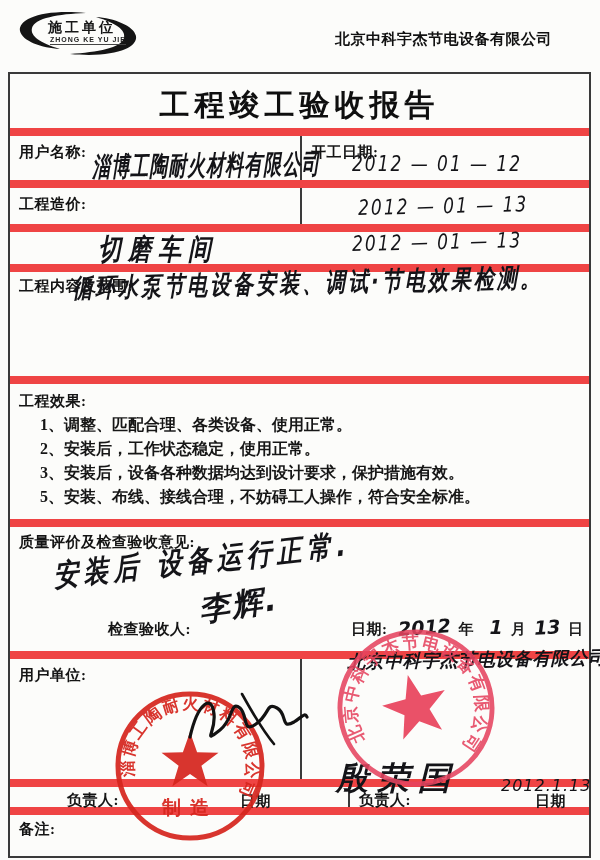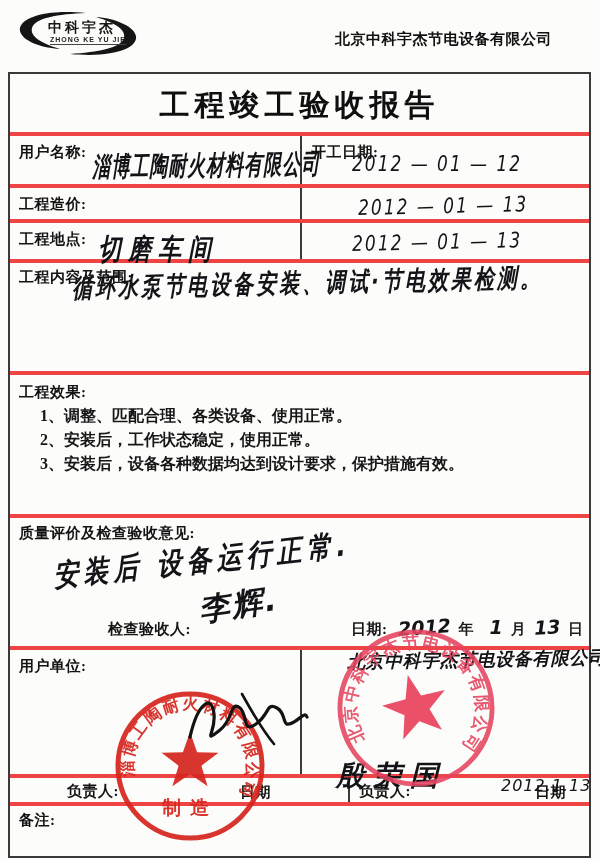--- a/index.html
+++ b/index.html
@@ -16,21 +16,21 @@
     letter-spacing:3px;color:#171717;font-family:"Liberation Sans",sans-serif;}
   .logo-sub{position:absolute;left:38px;top:30px;font-size:7px;font-weight:bold;
     letter-spacing:1px;color:#222;font-family:"Liberation Sans",sans-serif;
     border-bottom:1px solid #444;padding-bottom:1px;}
   .company{position:absolute;left:318px;top:30px;width:234px;text-align:right;
     font-size:15px;font-weight:bold;letter-spacing:0.5px;color:#111;
     font-family:"Liberation Sans",sans-serif;}
   
   .doc-table{position:absolute;left:8px;top:72px;width:583px;height:786px;
     border:2px solid #3a3a3a;box-sizing:border-box;background:transparent;}
-  .row{position:relative;border-bottom:4px solid #ef4444;box-sizing:border-box;}
+  .row{position:relative;border-bottom:8px solid #ef4444;box-sizing:border-box;}
   .row:last-child{border-bottom:none;}
   .cells{display:flex;height:100%;}
   .cell-l{width:292px;border-right:2px solid #3a3a3a;box-sizing:border-box;
     padding:7px 6px 0 9px;position:relative;}
   .cell-r{flex:1;padding:7px 6px 0 9px;position:relative;}
   .lbl{font-size:15px;font-weight:bold;color:#141414;letter-spacing:0.5px;font-family:Liberation Serif, serif;}
   .title-row{height:62px;text-align:center;}
   .doc-title{padding-top:11px;font-size:30px;font-weight:bold;letter-spacing:5px;color:#0f0f0f;}
   .effects-items{padding:2px 0 0 30px;}
   .effects-items .item{font-size:16px;line-height:24px;color:#161616;font-weight:bold;}
@@ -44,21 +44,21 @@
   .hw-accept{left:352px;top:231px;font-size:17px;letter-spacing:2px;transform:scale(1,1.25) rotate(-1deg);}
   .hw-loc{left:98px;top:230px;font-size:23px;font-weight:bold;letter-spacing:7px;transform:scale(1,1.25);}
   .hw-scope{left:72px;top:271px;font-size:20px;font-weight:bold;letter-spacing:3px;
     transform:scale(1,1.3) rotate(-1deg);}
   .hw-quality{left:52px;top:556px;font-size:25px;font-weight:bold;letter-spacing:5px;
     transform:scale(1,1.2) rotate(-5deg);}
   .hw-inspector{left:196px;top:590px;font-size:31px;font-weight:bold;letter-spacing:2px;
     transform:rotate(-8deg);}
   .hw-builder{left:347px;top:650px;font-size:18px;font-weight:bold;letter-spacing:0.5px;
     transform:rotate(-1deg);}
-  .hw-sign-right{left:336px;top:757px;font-size:28px;font-weight:bold;letter-spacing:9px;}
+  .hw-sign-right{left:336px;top:757px;font-size:32px;font-weight:bold;letter-spacing:9px;}
   .hw-date-right{left:501px;top:776px;font-size:16px;letter-spacing:1px;}
   .hw-inline{position:static;display:inline-block;font-family:"DejaVu Sans",cursive;
     font-style:italic;font-weight:bold;color:#141418;}
   
   .inspect-line{position:absolute;left:108px;top:616px;display:flex;align-items:baseline;}
   .inspect-line .gap-date{margin-left:160px;}
   .d-y{font-size:19px;margin-left:10px;transform:rotate(-4deg);}
   .d-m{font-size:19px;margin-left:16px;}
   .d-d{font-size:19px;margin-left:8px;transform:rotate(-3deg);}
   .u{font-size:15px;font-weight:bold;margin-left:8px;}
@@ -72,21 +72,21 @@
   .sig-scribble{position:absolute;left:182px;top:682px;pointer-events:none;}
 </style>
 </head>
 <body>
 
 <div class="logo-wrap">
   <svg class="logo-swoosh" width="132" height="54" viewBox="0 0 132 54">
     <path d="M74,7 C30,3 6,13 8,25 C10,35 30,42 48,43 C28,37 18,30 20,22 C23,12 46,8 74,7 Z" fill="#151515"></path>
     <path d="M58,48 C102,52 126,42 124,30 C122,20 102,12 84,11 C104,17 114,24 112,32 C109,42 86,46 58,48 Z" fill="#151515"></path>
   </svg>
-  <div class="logo-text">中科宇杰</div>
+  <div class="logo-text">施工单位</div>
   <div class="logo-sub">ZHONG KE YU JIE</div>
 </div>
 <div class="company">北京中科宇杰节电设备有限公司</div>
 
 <div class="doc-table">
 
   <div class="row title-row" style="height:62px;">
     <div class="doc-title">工程竣工验收报告</div>
   </div>
 
@@ -94,51 +94,49 @@
     <div class="cells">
       <div class="cell-l">
         <span class="lbl">用户名称:</span>
       </div>
       <div class="cell-r">
         <span class="lbl">开工日期:</span>
       </div>
     </div>
   </div>
 
-  <div class="row" style="height:35px;">
+  <div class="row" style="height:44px;">
     <div class="cells">
       <div class="cell-l">
         <span class="lbl">工程造价:</span>
         <span></span>
       </div>
     </div>
   </div>
 
   <div class="row" style="height:40px;">
     <div class="cells">
-      <div class="cell-l">
-        <span class="lbl">工程地点:</span>
-      </div>
     </div>
   </div>
 
   <div class="row" style="height:112px;">
     <div style="padding:5px 6px 0 9px;">
       <span class="lbl">工程内容及范围:</span>
     </div>
   </div>
 
   <div class="row" style="height:143px;">
     <div style="padding:8px 6px 0 9px;">
       <span class="lbl">工程效果:</span>
     </div>
     <div class="effects-items">
       <div class="item">1、调整、匹配合理、各类设备、使用正常。</div>
       <div class="item">2、安装后，工作状态稳定，使用正常。</div>
       <div class="item">3、安装后，设备各种数据均达到设计要求，保护措施有效。</div>
+      <div class="item">5、安装、布线、接线合理，不妨碍工人操作，符合安全标准。</div>
     </div>
   </div>
 
   <div class="row" style="height:132px;">
     <div style="padding:6px 6px 0 9px;">
       <span class="lbl">质量评价及检查验收意见:</span>
     </div>
   </div>
 
   <div class="row" style="height:128px;">

